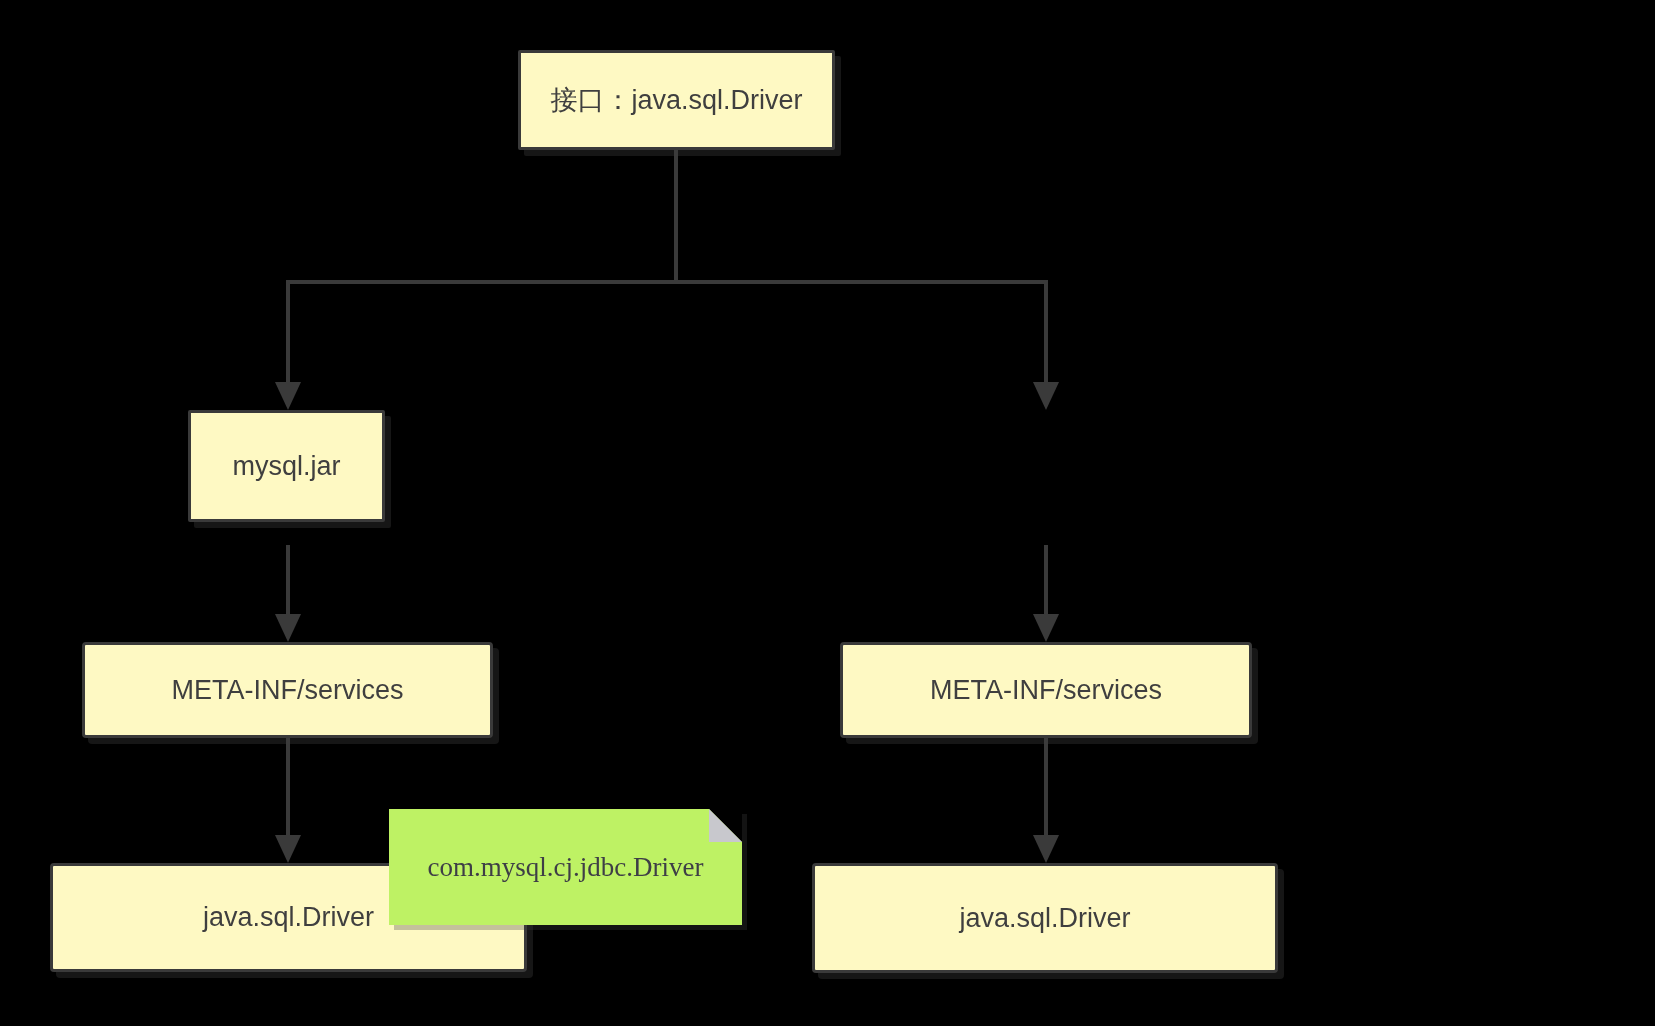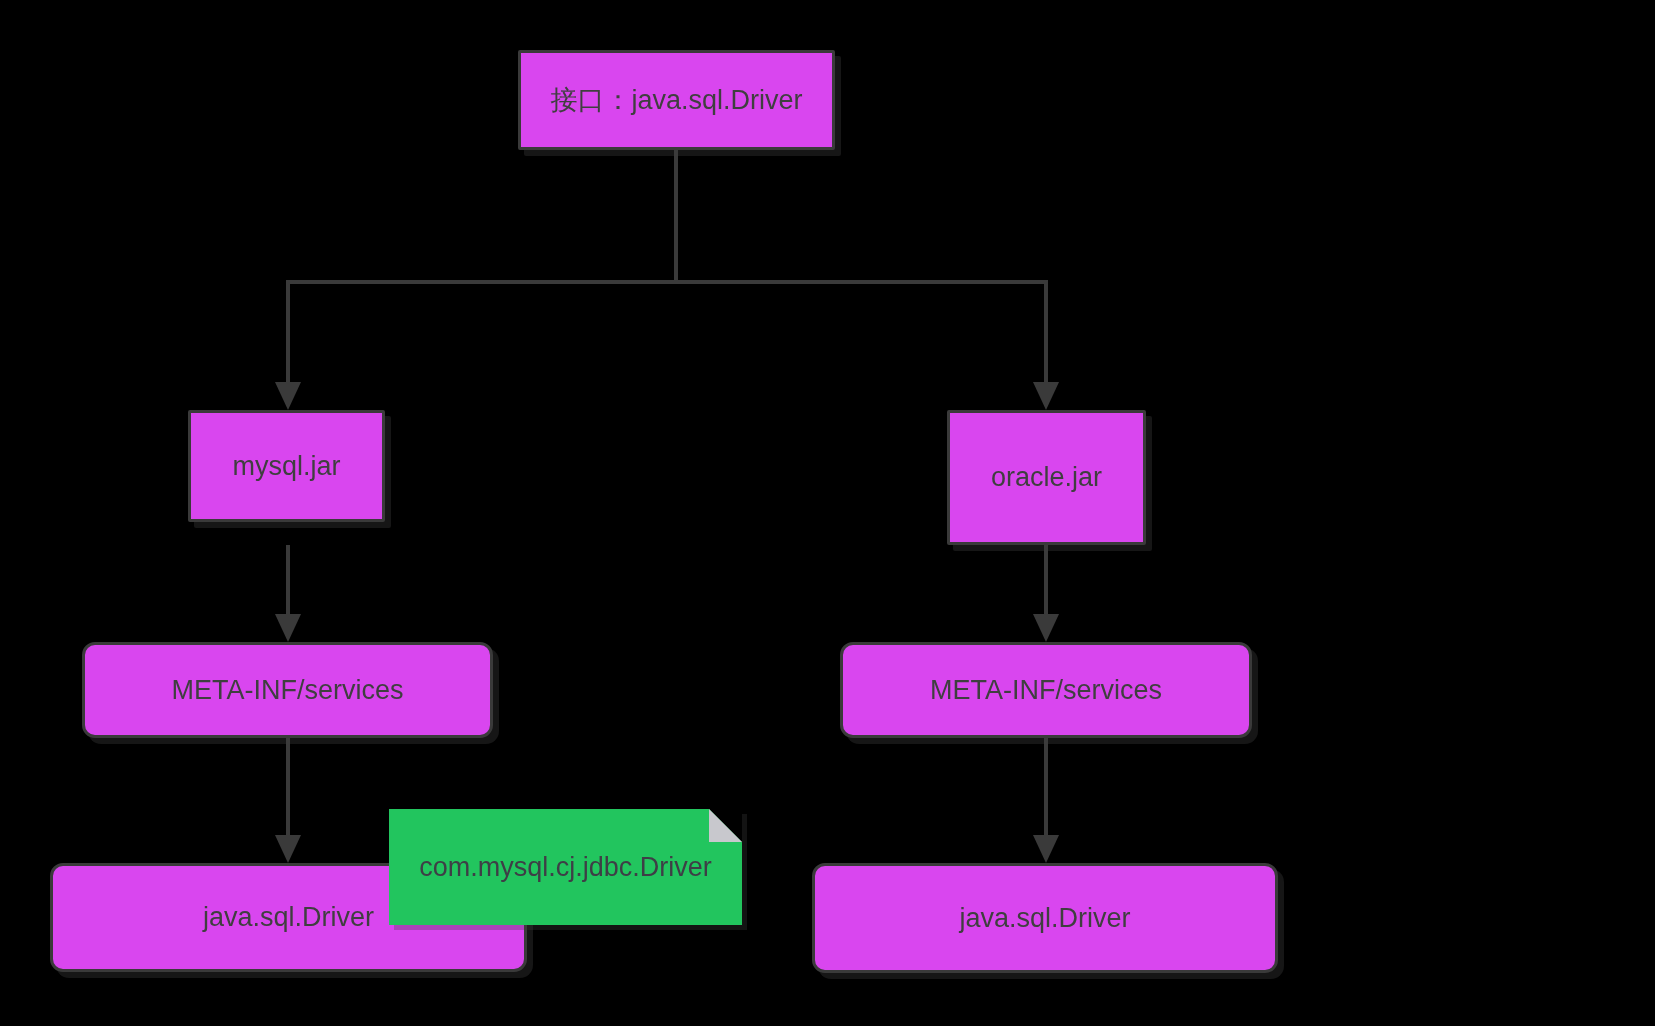--- a/index.html
+++ b/index.html
@@ -10,41 +10,41 @@
   
   .line{position:absolute;background:#3a3a3a;}
   .arrowhead{
     position:absolute;width:0;height:0;
     border-left:13px solid transparent;
     border-right:13px solid transparent;
     border-top:28px solid #3a3a3a;
   }
   
   .node{
-    position:absolute;background:#d946ef;border:3px solid #3a3a3a;
+    position:absolute;background:#fef9c3;border:3px solid #3a3a3a;
     display:flex;align-items:center;justify-content:center;
     color:#3f3f3f;font-size:27px;box-sizing:border-box;
     box-shadow:6px 6px 0 rgba(62,62,62,0.35);
     white-space:nowrap;
   }
   .sharp{border-radius:2px;}
-  .round{border-radius:13px;}
+  .round{border-radius:4px;}
   .node-interface{left:518px;top:50px;width:317px;height:100px;}
   .node-mysql-jar{left:188px;top:410px;width:197px;height:112px;}
   .node-oracle-jar{left:947px;top:410px;width:199px;height:135px;}
   .node-meta-left{left:82px;top:642px;width:411px;height:96px;}
   .node-meta-right{left:840px;top:642px;width:412px;height:96px;}
   .node-driver-left{left:50px;top:863px;width:477px;height:109px;}
   .node-driver-right{left:812px;top:863px;width:466px;height:110px;}
   
   .note{
-    position:absolute;background:#22c55e;
+    position:absolute;background:#bef264;
     display:flex;align-items:center;justify-content:center;
     color:#3e3e46;font-size:27px;white-space:nowrap;
-    z-index:5;box-shadow:5px 5px 0 rgba(62,62,62,0.3);
+    z-index:5;box-shadow:5px 5px 0 rgba(62,62,62,0.3);font-family:Liberation Serif, serif;
   }
   .note-left{left:389px;top:809px;width:353px;height:116px;}
   .note-right{left:1165px;top:811px;width:440px;height:96px;}
   .fold{position:absolute;top:0;right:0;width:33px;height:33px;}
   .fold-cut{
     position:absolute;top:0;right:0;width:0;height:0;
     border-top:33px solid #000;border-left:33px solid transparent;
   }
   .fold-flap{
     position:absolute;top:0;right:0;width:0;height:0;
@@ -78,23 +78,20 @@
   <div class="arrowhead" style="left:1033px;top:835px;"></div>
 
   <div class="node sharp node-interface">
     <span>接口：java.sql.Driver</span>
   </div>
 
   <div class="node sharp node-mysql-jar">
     <span>mysql.jar</span>
   </div>
 
-  <div class="node sharp node-oracle-jar">
-    <span>oracle.jar</span>
-  </div>
 
   <div class="node round node-meta-left">
     <span>META-INF/services</span>
   </div>
 
   <div class="node round node-meta-right">
     <span>META-INF/services</span>
   </div>
 
   <div class="node round node-driver-left">

